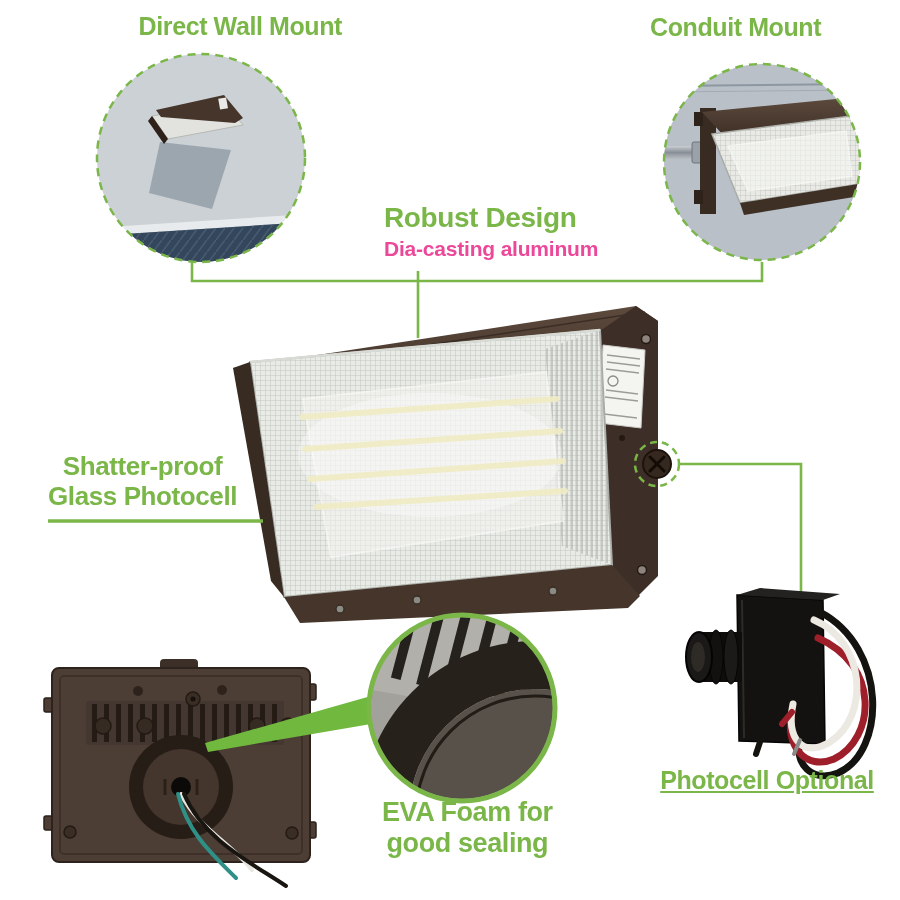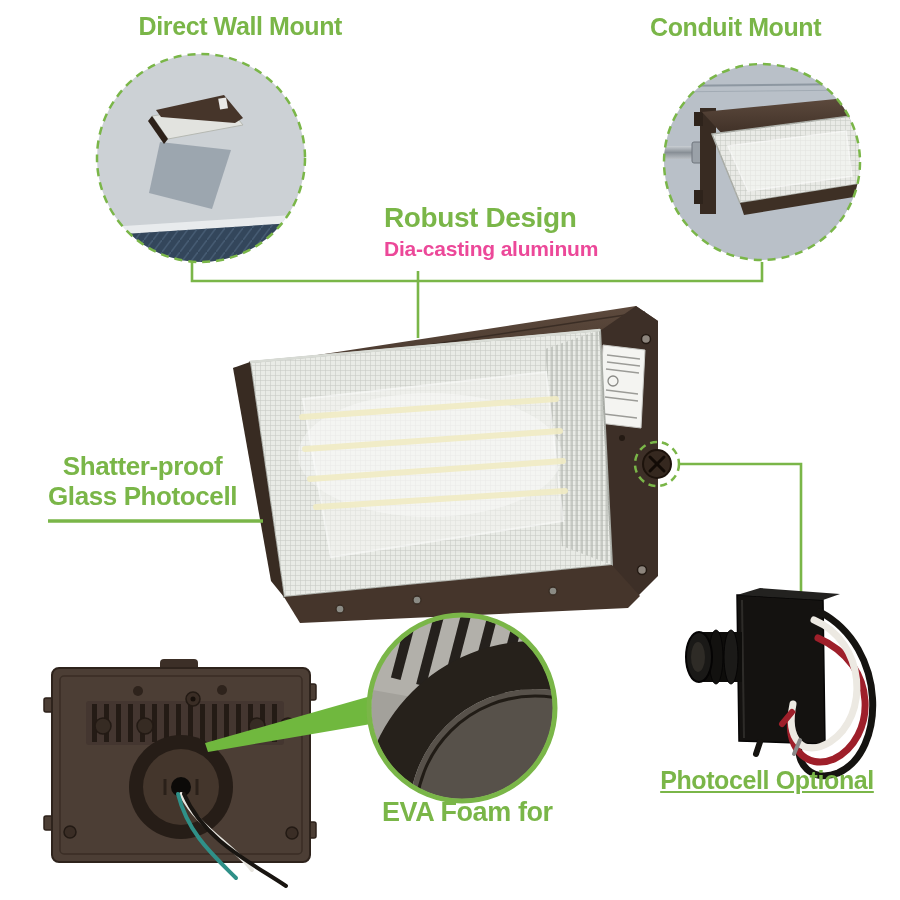--- a/index.html
+++ b/index.html
@@ -267,15 +267,16 @@
 <div class="label lbl-robust-title">Robust Design</div>
 <div class="label lbl-robust-sub">Dia-casting aluminum</div>
 
 <div class="label lbl-shatter">
   <div>Shatter-proof</div>
   <div>Glass Photocell</div>
 </div>
 
 <div class="label lbl-eva">
   <div>EVA Foam for</div>
+  <div>good sealing</div>
 </div>
 
 <div class="label lbl-photocell">Photocell Optional</div>
 
 </body></html>

